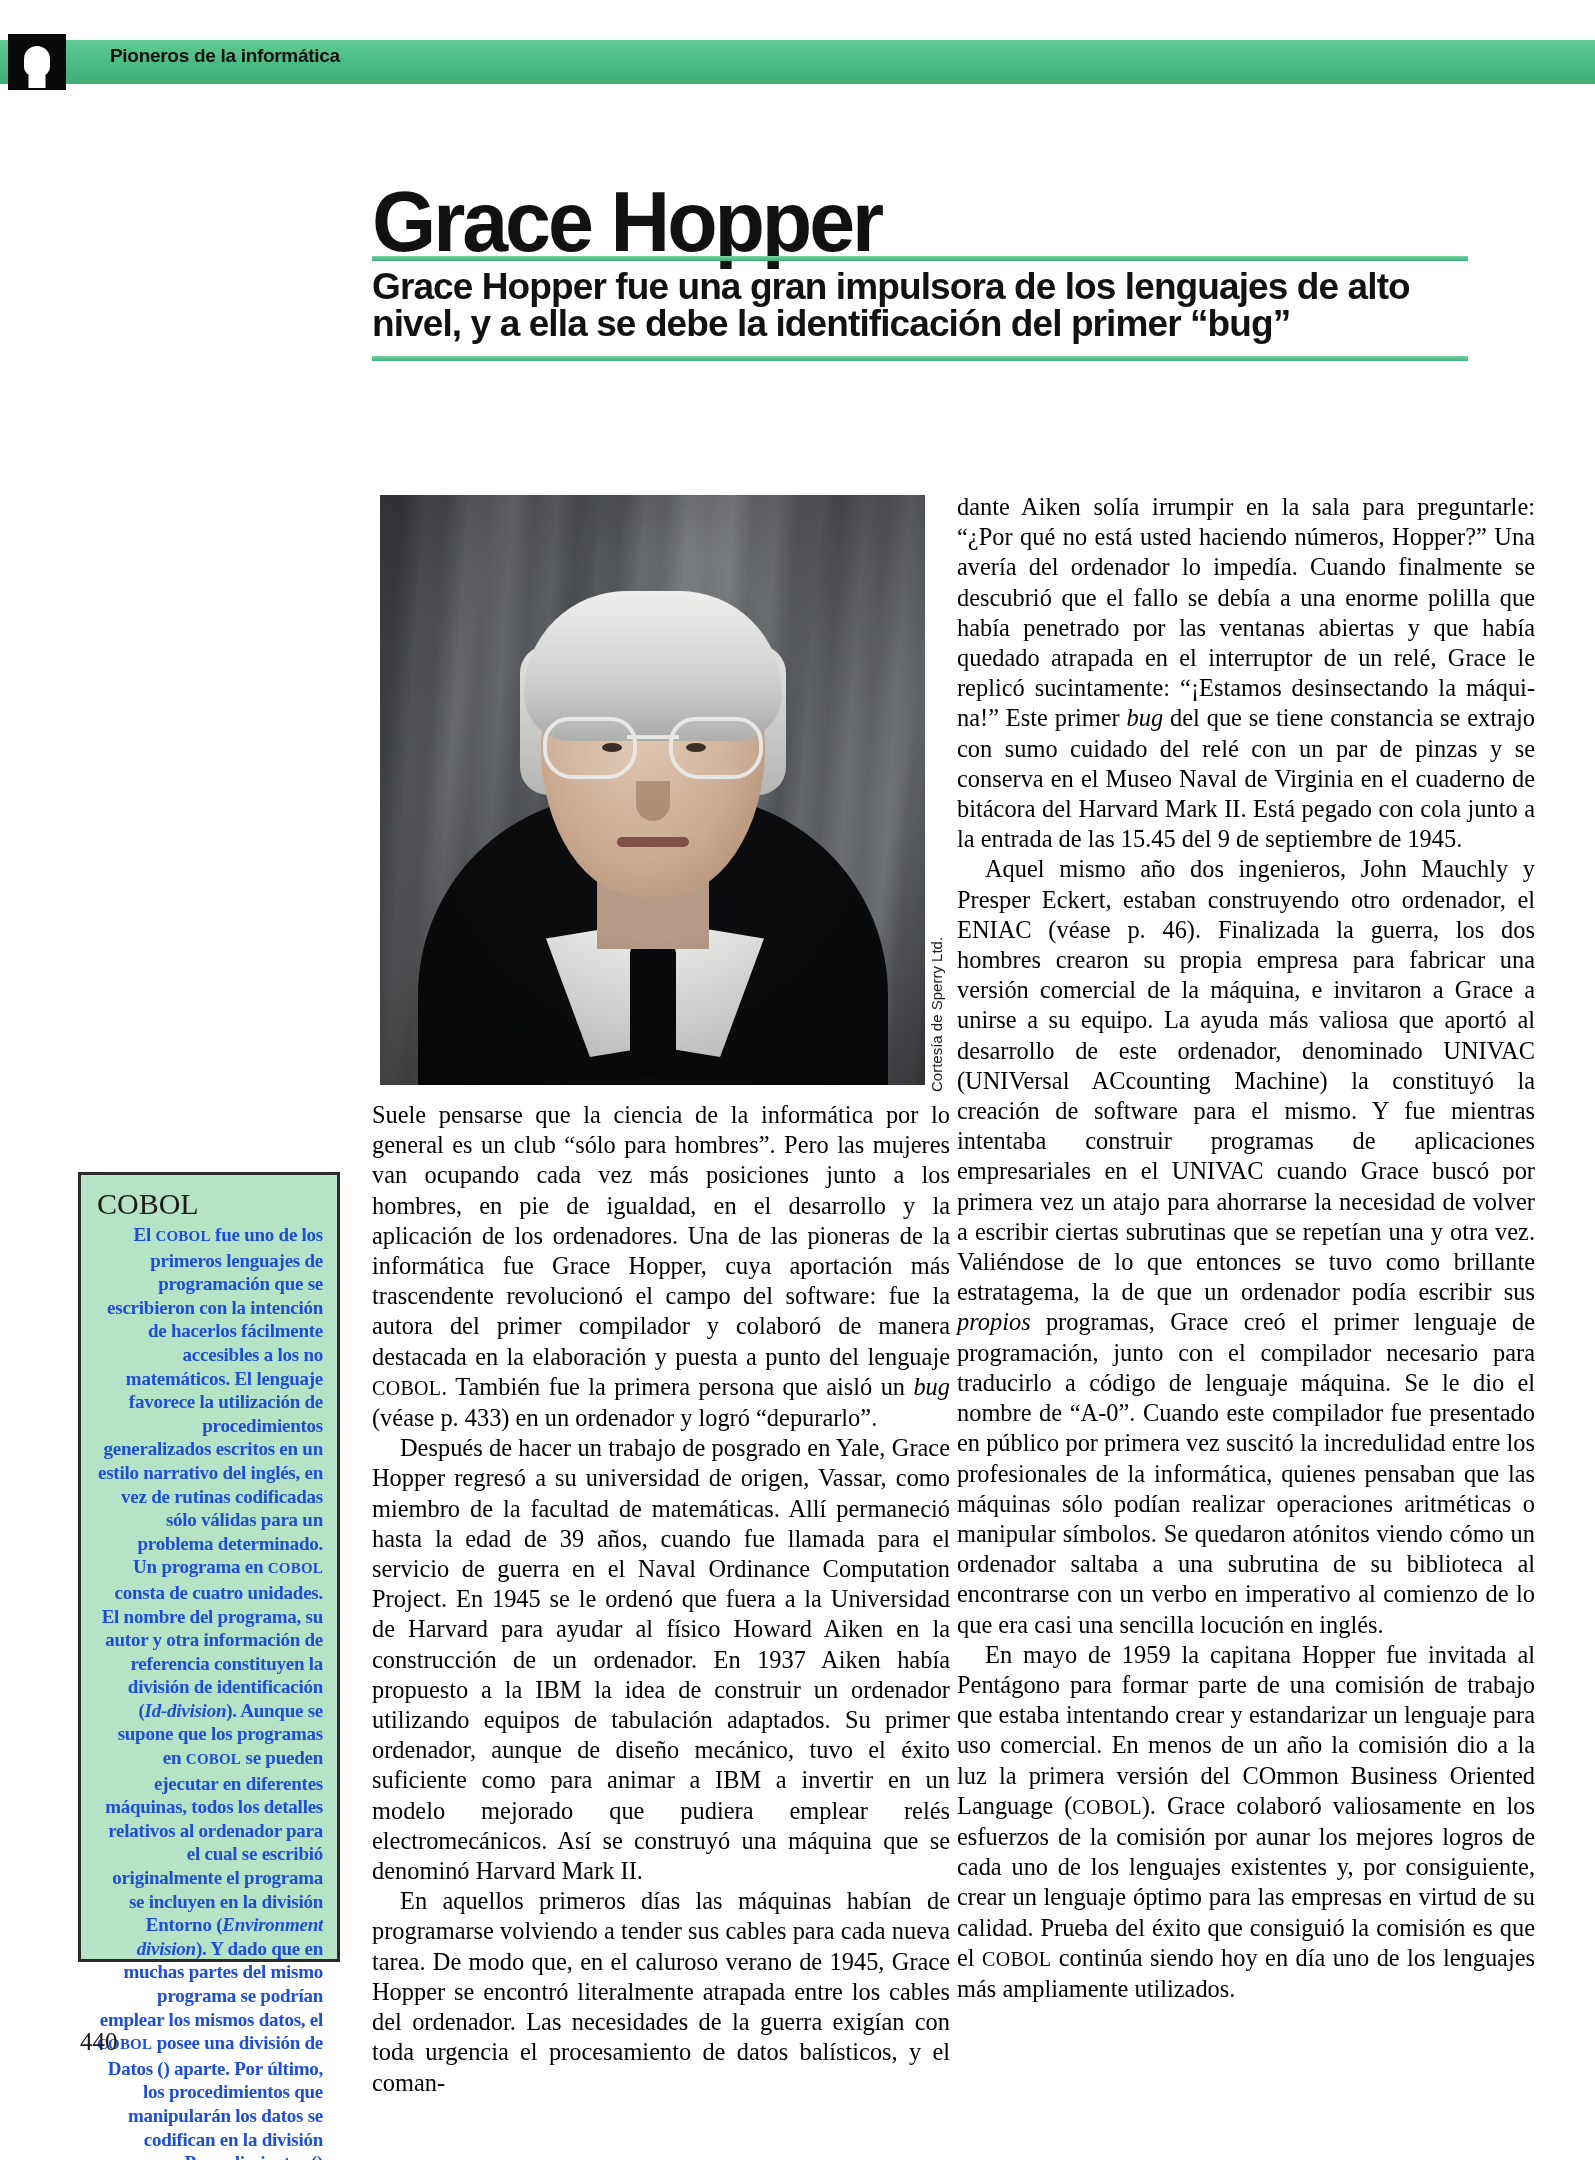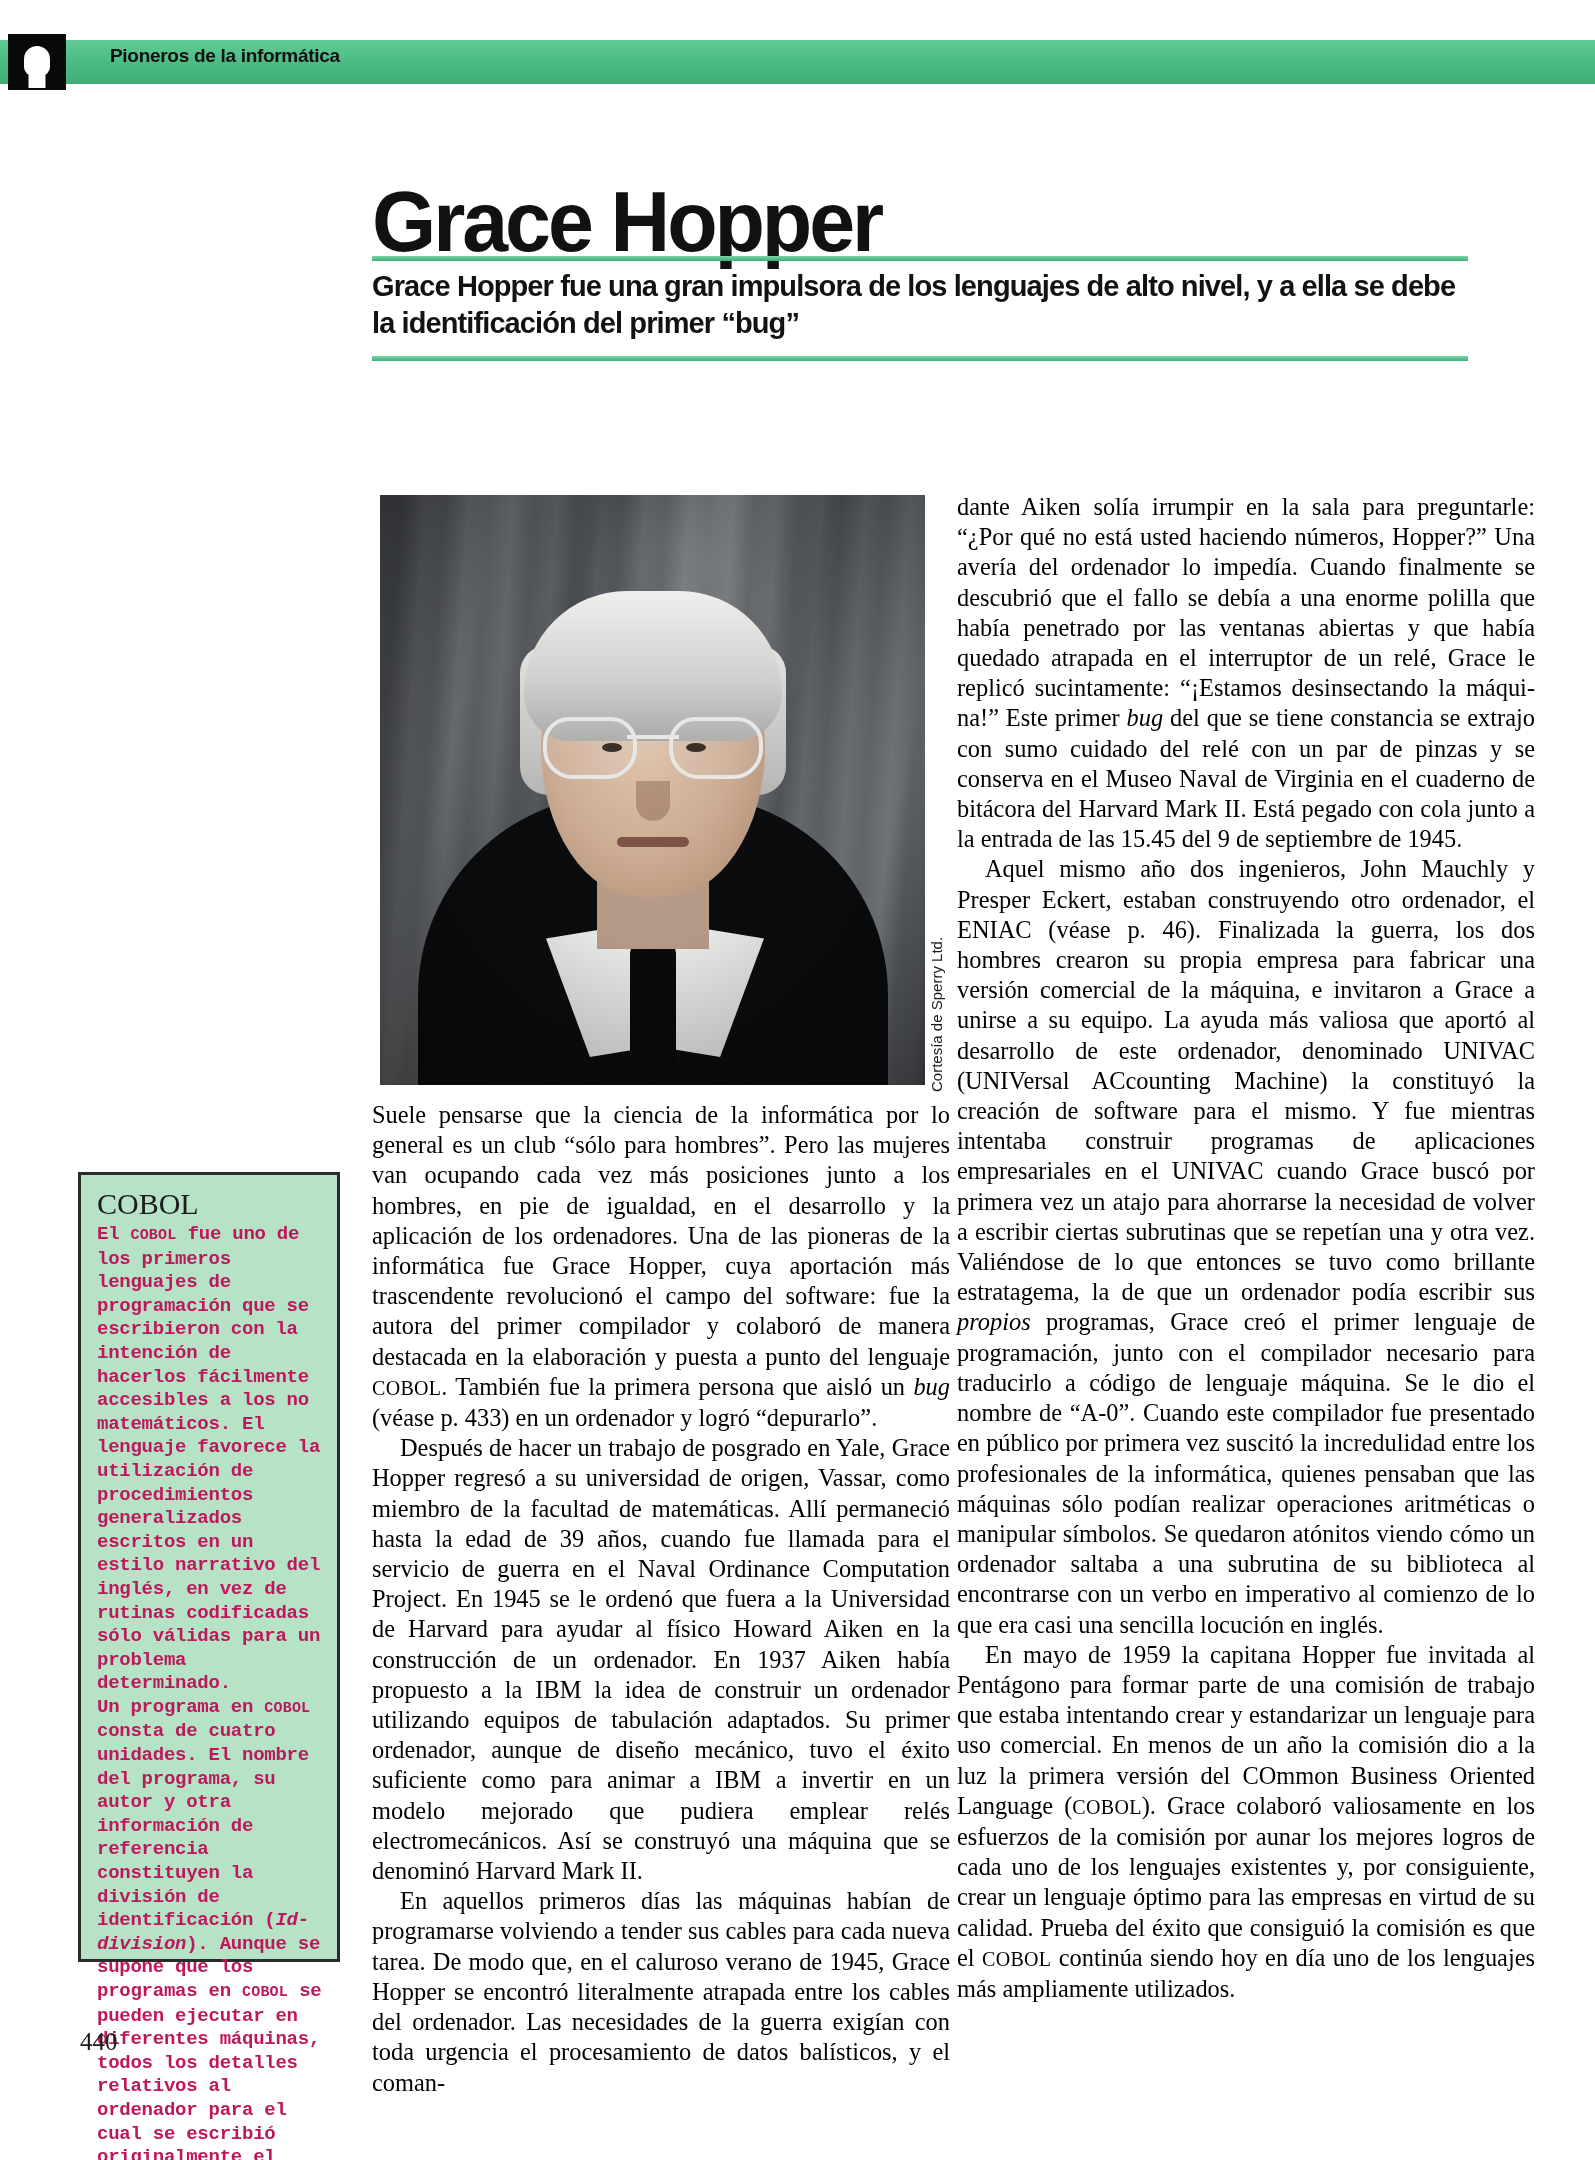--- a/index.html
+++ b/index.html
@@ -87,21 +87,21 @@
     height: 5px;
     background: linear-gradient(180deg, #79d4a6 0%, #3faf78 100%);
   }
   #deck {
     position: absolute;
     left: 372px;
     top: 268px;
     width: 1100px;
     font-family: "Liberation Sans", sans-serif;
     font-weight: bold;
-    font-size: 29px;
+    font-size: 37px;
     line-height: 37px;
     letter-spacing: -0.9px;
     color: #121212;
   }
   #rule-bottom {
     position: absolute;
     left: 372px;
     top: 356px;
     width: 1096px;
     height: 5px;
@@ -287,26 +287,27 @@
     padding: 12px 14px 10px 16px;
   }
   #cobol-title {
     font-family: "Liberation Serif", serif;
     font-size: 30px;
     line-height: 34px;
     color: #1c1c1c;
     margin-bottom: 2px;
   }
   .cobol-p {
-    font-family: Liberation Mono, monospace;
+    font-family: Liberation Serif, serif;
     font-weight: bold;
     font-size: 19px;
     line-height: 23.6px;
-    color: #be185d;
+    color: #1d4ed8;
     letter-spacing: -0.25px;
+    text-align: right;
   }
   .cobol-p .sc {
     font-size: 15px;
     letter-spacing: 0.2px;
   }
   .cobol-p i { font-style: italic; }
 
   
   .col {
     position: absolute;

